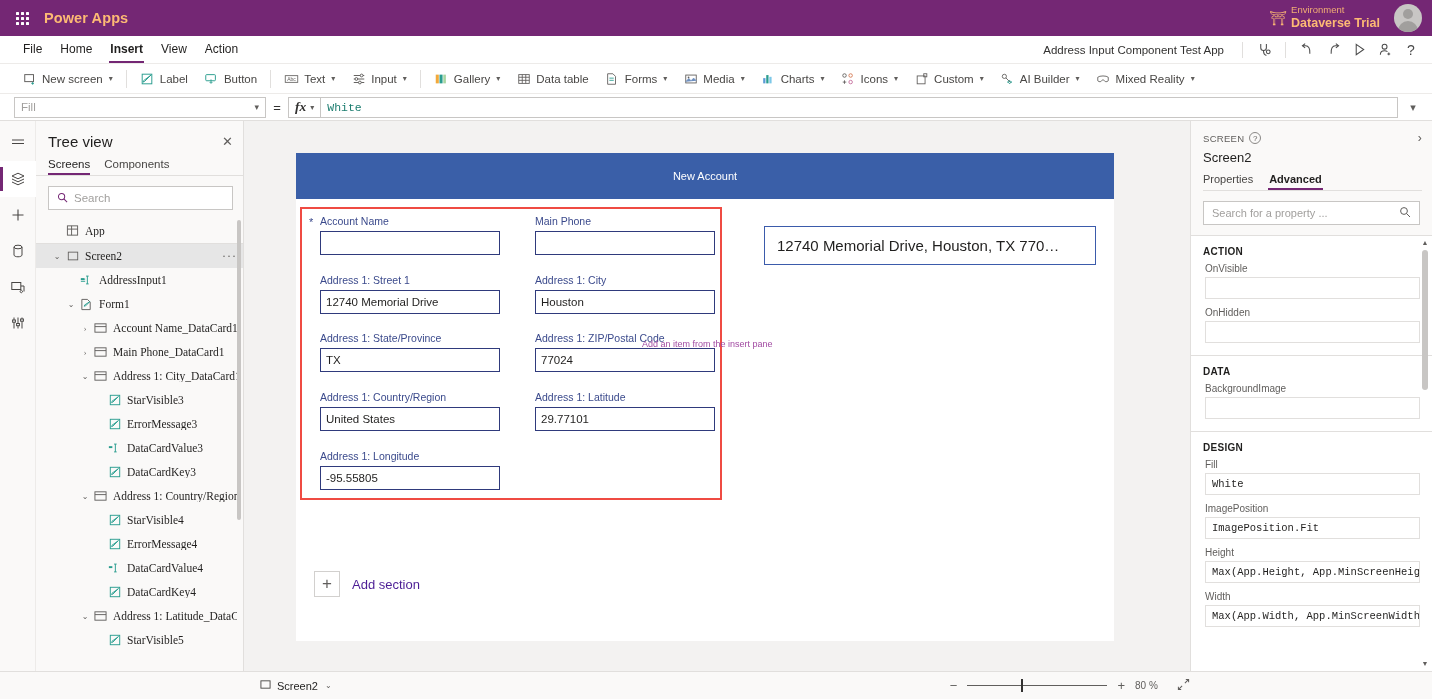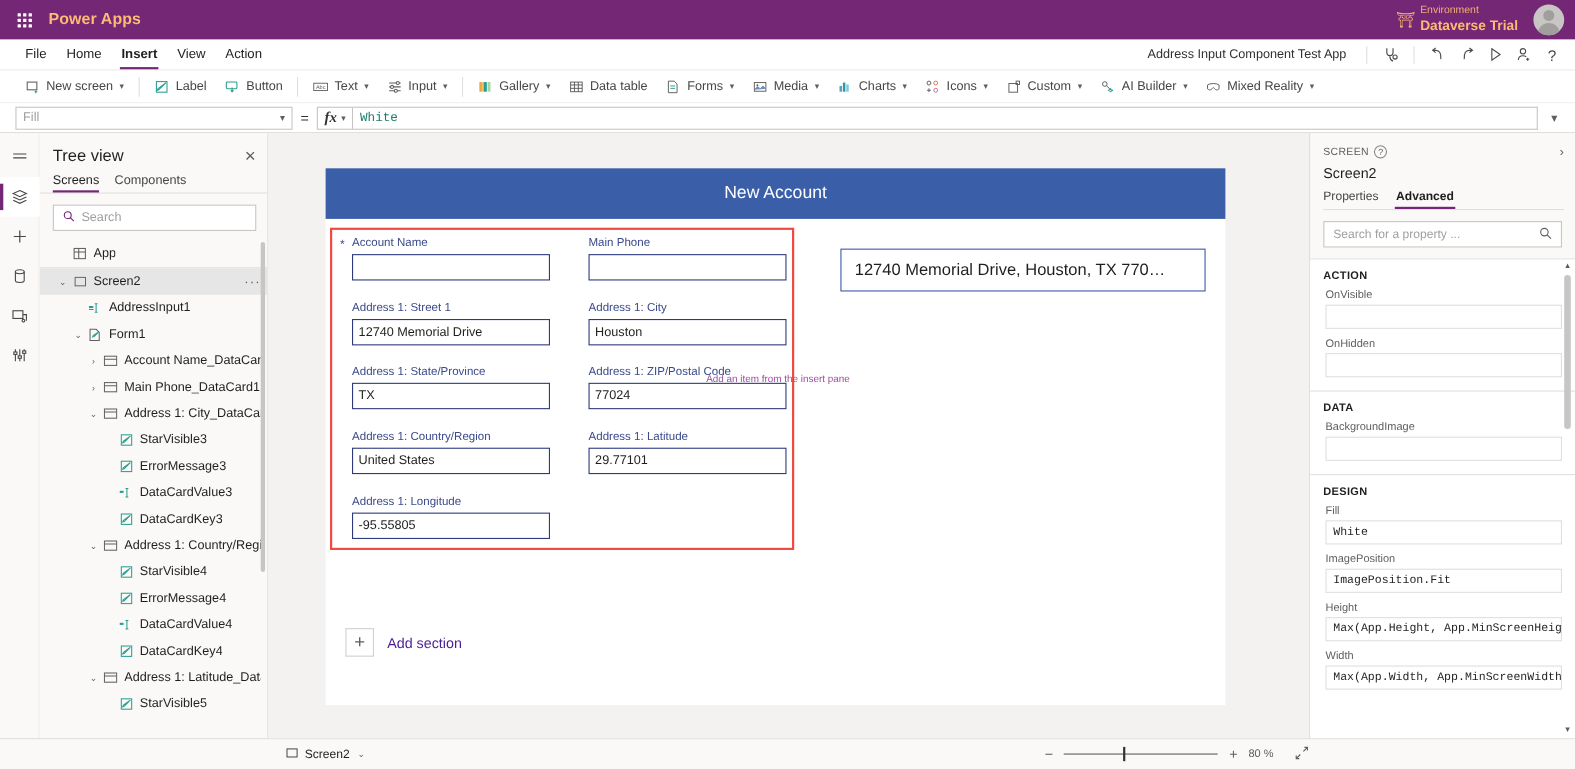--- a/index.html
+++ b/index.html
@@ -99,36 +99,36 @@
   .tree-head { display: flex; align-items: center; padding: 12px 10px 8px 12px; }
   .tree-title { font-size: 15px; color: #201f1e; }
   .tree-close { margin-left: auto; font-size: 13px; color: #605e5c; cursor: pointer; line-height: 1; }
   .tree-tabs { display: flex; padding-left: 12px; gap: 14px; border-bottom: 1px solid #e1dfdd; }
   .tree-tab { font-size: 11.5px; color: #484644; padding-bottom: 5px; cursor: pointer; position: relative; }
   .tree-tab.active { color: #201f1e; }
   .tree-tab.active::after { content: ""; position: absolute; left: 0; right: 0; bottom: 0; height: 2px; background: #742774; }
   .tree-searchwrap { padding: 10px 10px 8px 12px; }
   .tree-search { height: 24px; border: 1px solid #c8c6c4; background: #fff; display: flex; align-items: center;
     gap: 6px; padding: 0 8px; font-size: 11.5px; color: #a19f9d; cursor: text; }
-  .tree-list { flex: 1; overflow: hidden; position: relative; padding-bottom: 4px; }
+  .tree-list { flex: 1; overflow: hidden; position: relative; padding-bottom: 4px; font-family: Liberation Serif, serif; }
   .tnode { display: flex; align-items: center; height: 24px; font-size: 11.5px; color: #201f1e;
     cursor: pointer; padding-right: 6px; white-space: nowrap; overflow: hidden; }
   .tnode.sel { background: #e6e6e6; }
   .tnode.app-node { border-bottom: 1px solid #e1dfdd; height: 26px; }
   .twist { width: 14px; text-align: center; font-size: 8px; color: #605e5c; flex: 0 0 14px; }
   .tico { width: 17px; flex: 0 0 17px; display: flex; align-items: center; justify-content: center; margin-right: 4px; }
   .tlabel { overflow: hidden; text-overflow: clip; }
   .tdots { margin-left: auto; font-size: 12px; color: #605e5c; letter-spacing: 1px; line-height: 1; padding-left: 4px; }
   .tree-scroll { position: absolute; right: 2px; top: 2px; width: 4px; height: 300px; background: #c8c6c4; border-radius: 2px; }
 
   
   .canvaswrap { flex: 1; min-width: 0; background: #f3f2f1; position: relative; overflow: hidden; }
   .screen { position: absolute; left: 52px; top: 32px; width: 818px; height: 488px; background: #ffffff; }
   .form-header { height: 46px; background: #3a5fa8; color: #fff; display: flex; align-items: center;
-    justify-content: center; font-size: 16px; }
+    justify-content: center; font-size: 11px; }
   .form-sel { position: absolute; left: 4px; top: 54px; width: 422px; height: 293px;
     border: 2px solid #ef4b43; background: #ffffff; }
   .form-grid { position: absolute; inset: 0; padding: 10px 0 0 14px; }
   .fld { position: absolute; }
   .fld-label { font-size: 10.5px; color: #3b4a8c; margin-bottom: 4px; white-space: nowrap; }
   .fld-star { position: absolute; left: -11px; top: 1px; color: #3b4a8c; font-size: 11px; }
   .fld-input { height: 24px; border: 1px solid #2f3a7c; background: #ffffff;
     display: flex; align-items: center; padding: 0 5px; font-size: 11.5px; color: #201f1e; }
   .insert-hint { position: absolute; font-size: 9px; color: #a24ba2; white-space: nowrap; }
   .addr-ctl {

